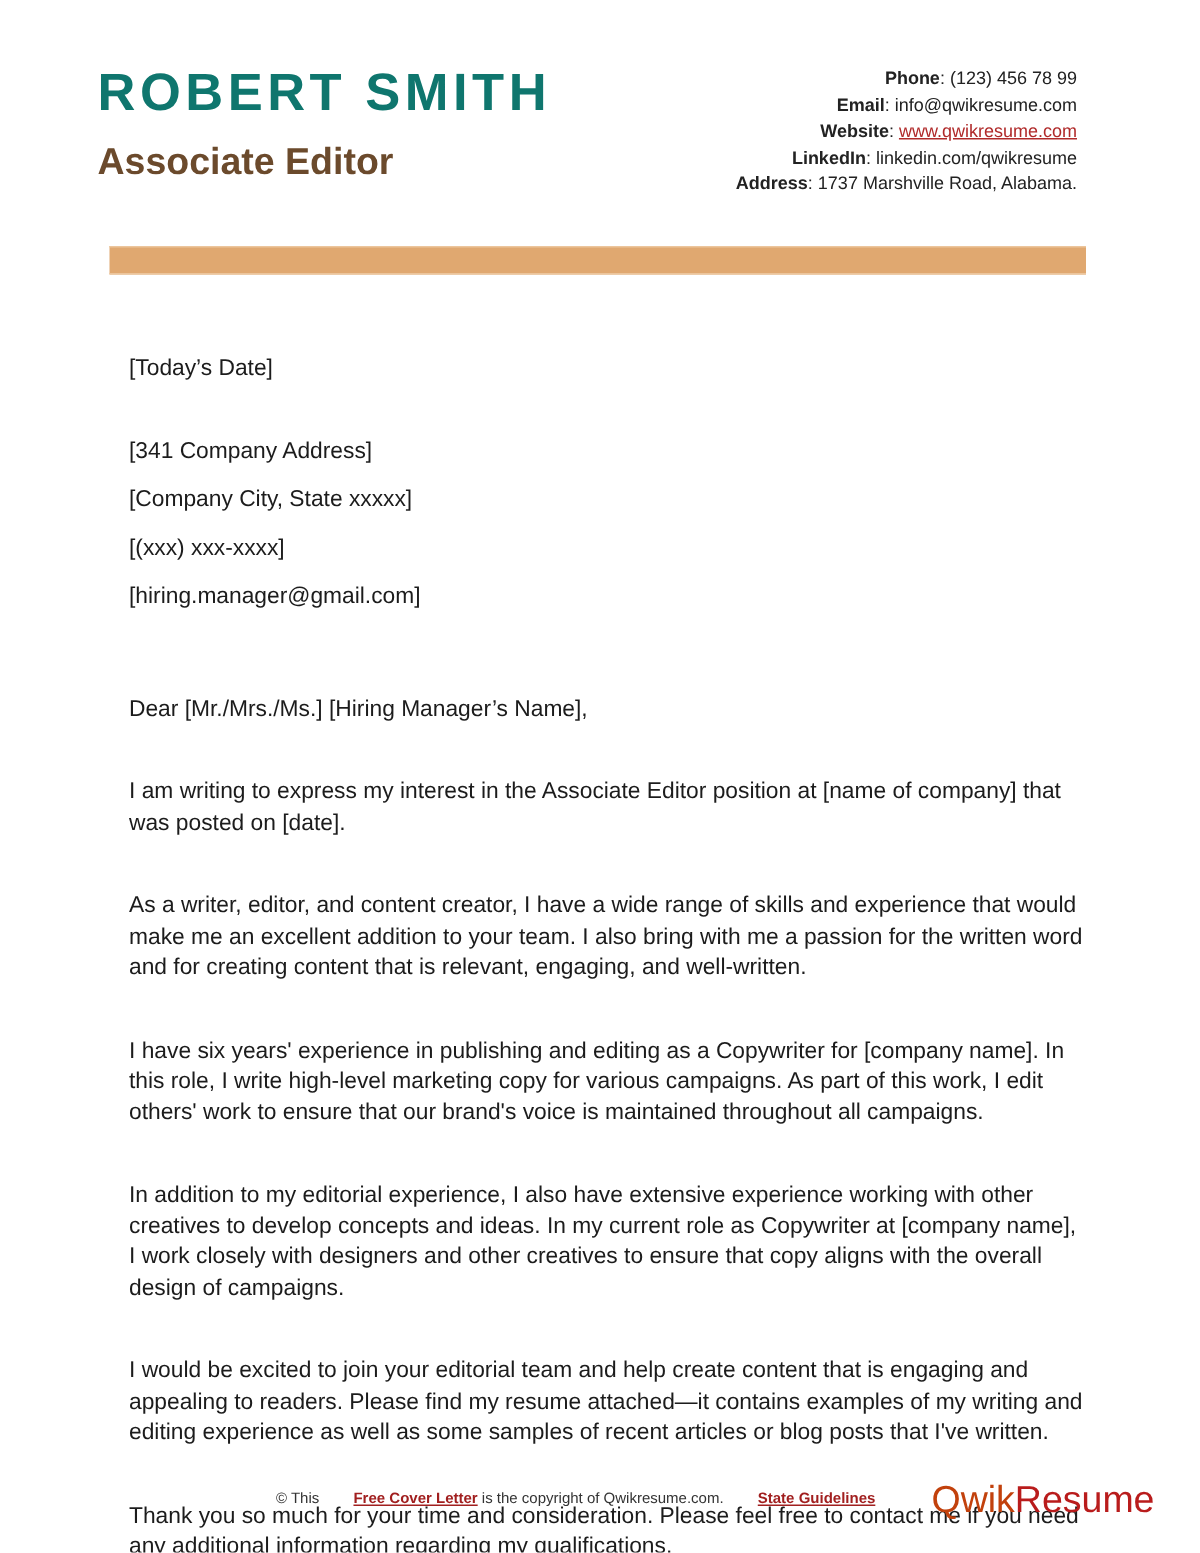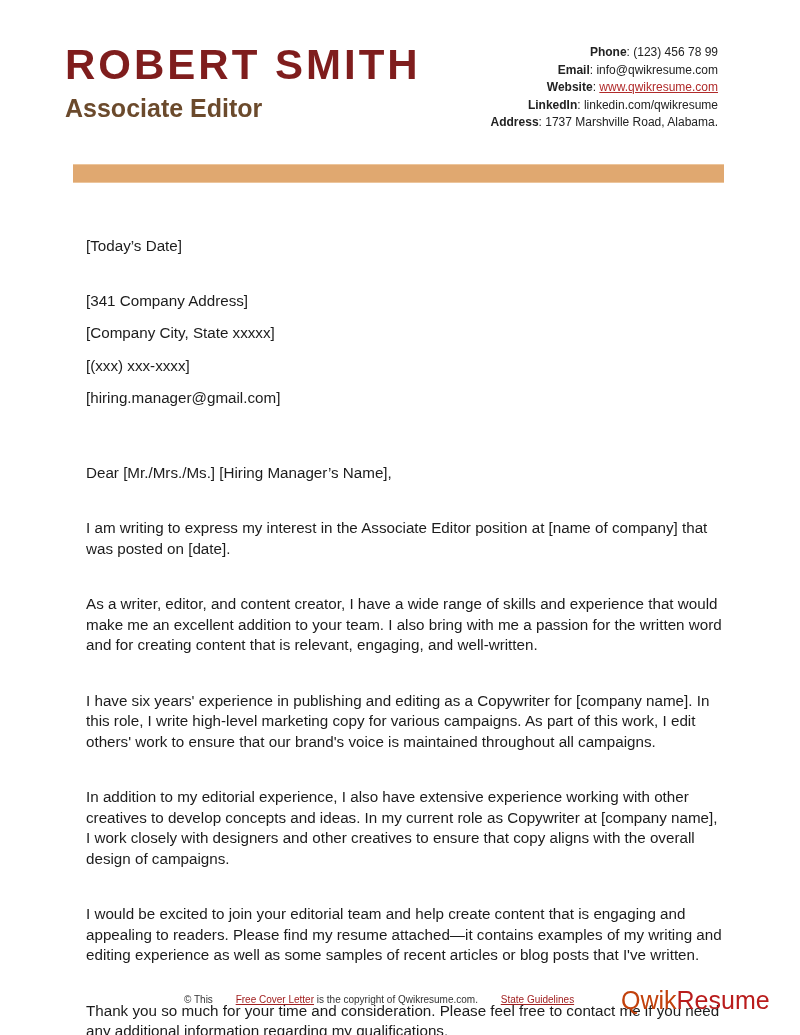--- a/index.html
+++ b/index.html
@@ -1,35 +1,35 @@
 <!DOCTYPE html>
 <html><head>
 <meta charset="utf-8">
 <style>
   html, body { margin: 0; padding: 0; background: #ffffff; }
   body { width: 800px; height: 1035px; position: relative; overflow: hidden;
          font-family: "Liberation Sans", sans-serif; color: #1a1a1a; }
-  .name { position: absolute; left: 65px; top: 44px; font-size: 42px; font-weight: bold;
-          letter-spacing: 3px; color: #7f1d1d; margin: 0; line-height: 1; }
+  .name { position: absolute; left: 65px; top: 44px; font-size: 35px; font-weight: bold;
+          letter-spacing: 3px; color: #0f766e; margin: 0; line-height: 1; }
   .jobtitle { position: absolute; left: 65px; top: 96px; font-size: 25px; font-weight: bold;
               color: #6b4a2c; margin: 0; line-height: 1; }
   .contact { position: absolute; right: 82px; top: 44px; text-align: right; font-size: 12px;
              line-height: 17.5px; color: #222; }
   .contact .lbl { font-weight: bold; }
   .contact a { color: #b02a2a; text-decoration: underline; margin-top: 24px; }
   .bar { position: absolute; left: 73px; top: 164px; width: 651px; height: 17px;
          background: #e0a870; border-top: 1px solid #ecc59c; border-bottom: 1px solid #ecc59c; }
   .body { position: absolute; left: 74px; top: 224px; width: 660px; font-size: 15.2px;
           line-height: 20.5px; color: #1c1c1c; }
   .body p { margin: 12px; }
   .gap-s { height: 10px; }
   .gap-l { height: 30px; }
   .gap-m { height: 11px; }
   .footer { position: absolute; left: 184px; top: 994px; font-size: 10px; color: #333; }
-  .footer a { color: #a11f1f; font-weight: normal; text-decoration: underline; padding-left: 20px; }
+  .footer a { color: #a11f1f; font-weight: bold; text-decoration: underline; padding-left: 20px; }
   .logo { position: absolute; left: 621px; top: 988px; font-size: 25px; line-height: 1; }
   .logo .q { color: #c2410c; }
   .logo .r { color: #b91c1c; text-align: center; }
 </style>
 </head>
 <body>
 
 <h1 class="name">ROBERT SMITH</h1>
 <h2 class="jobtitle">Associate Editor</h2>
 

